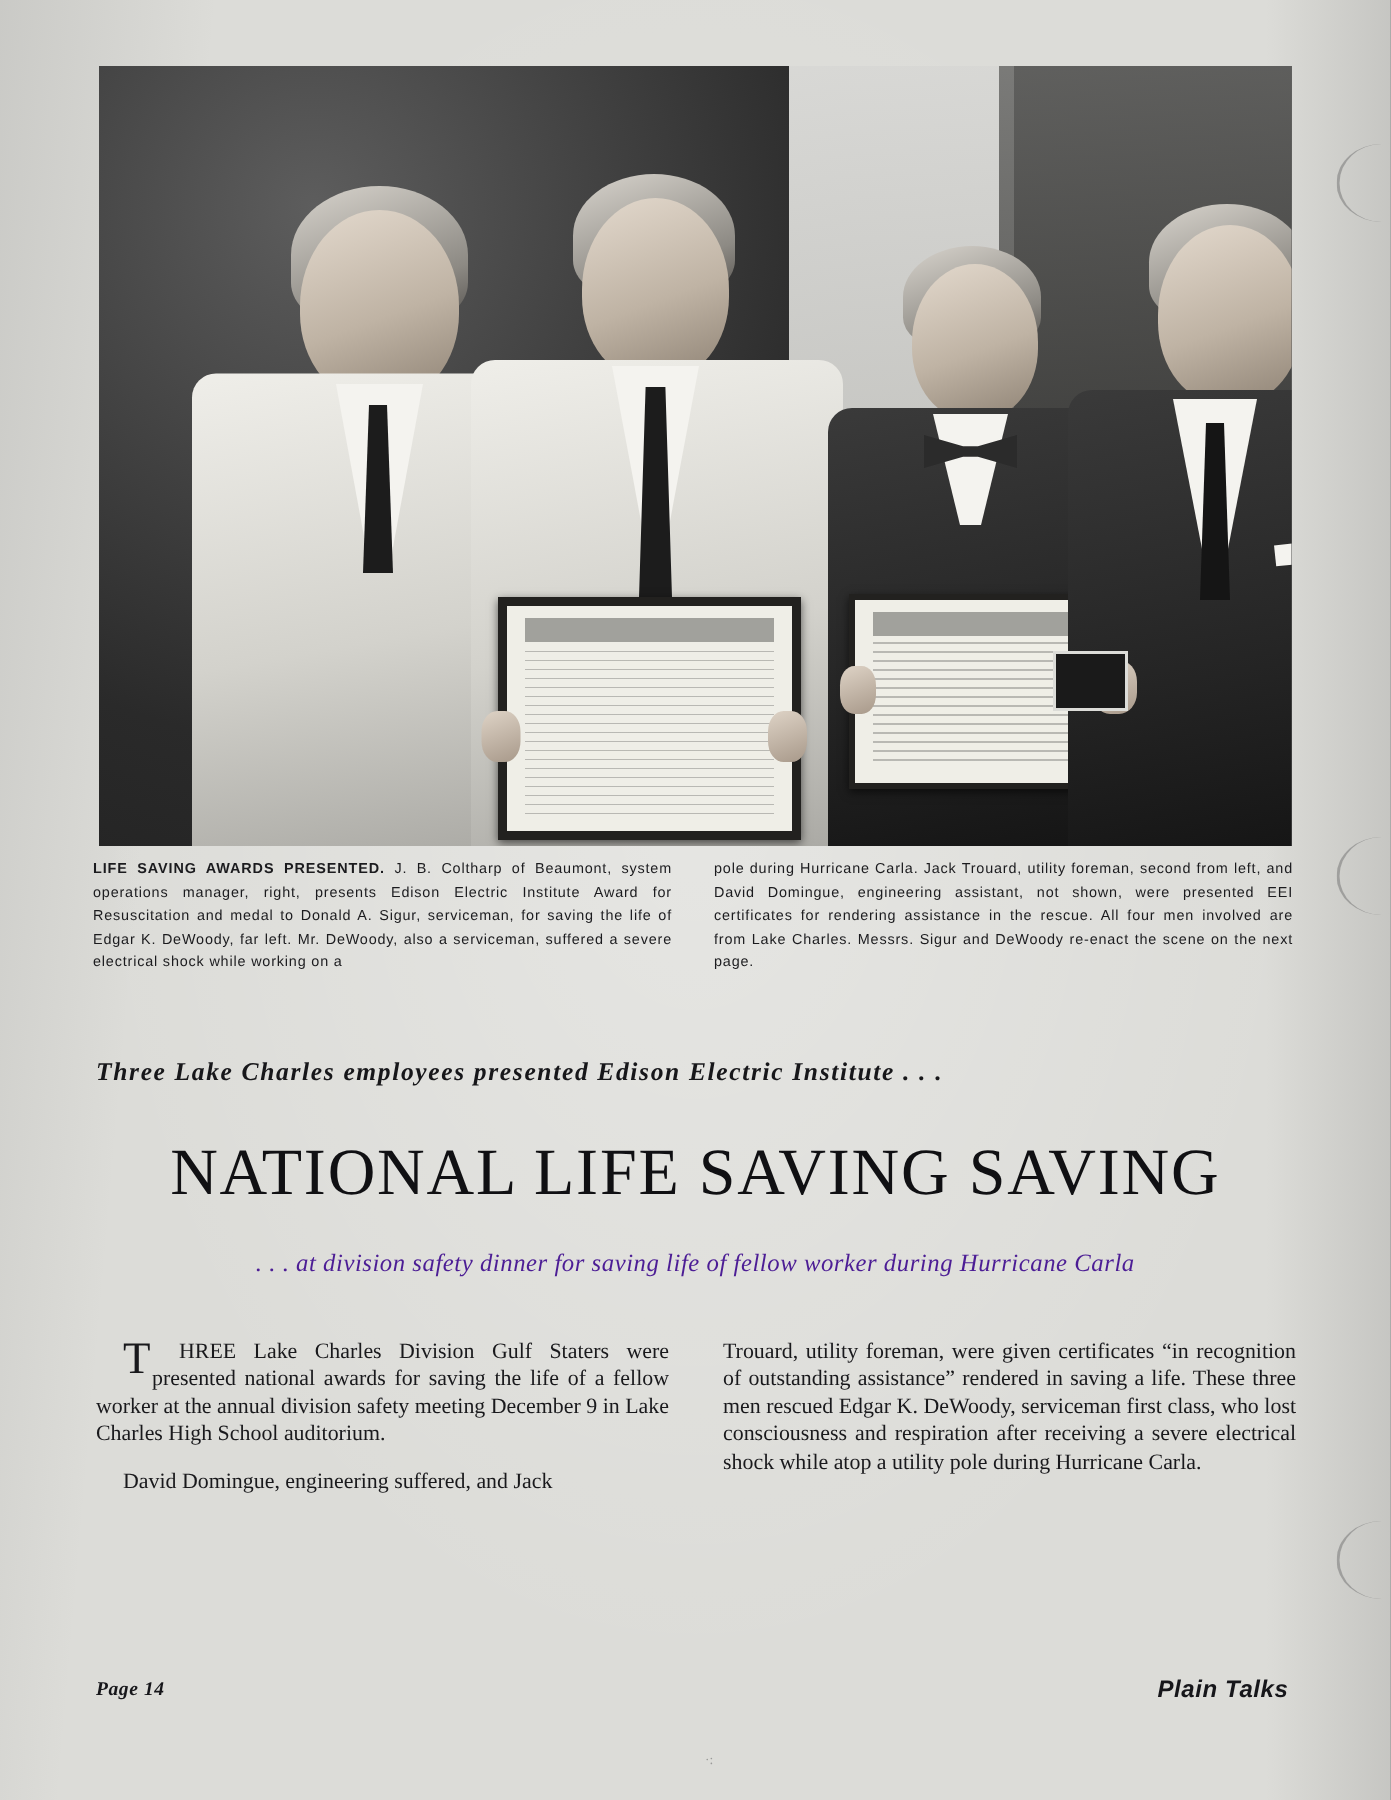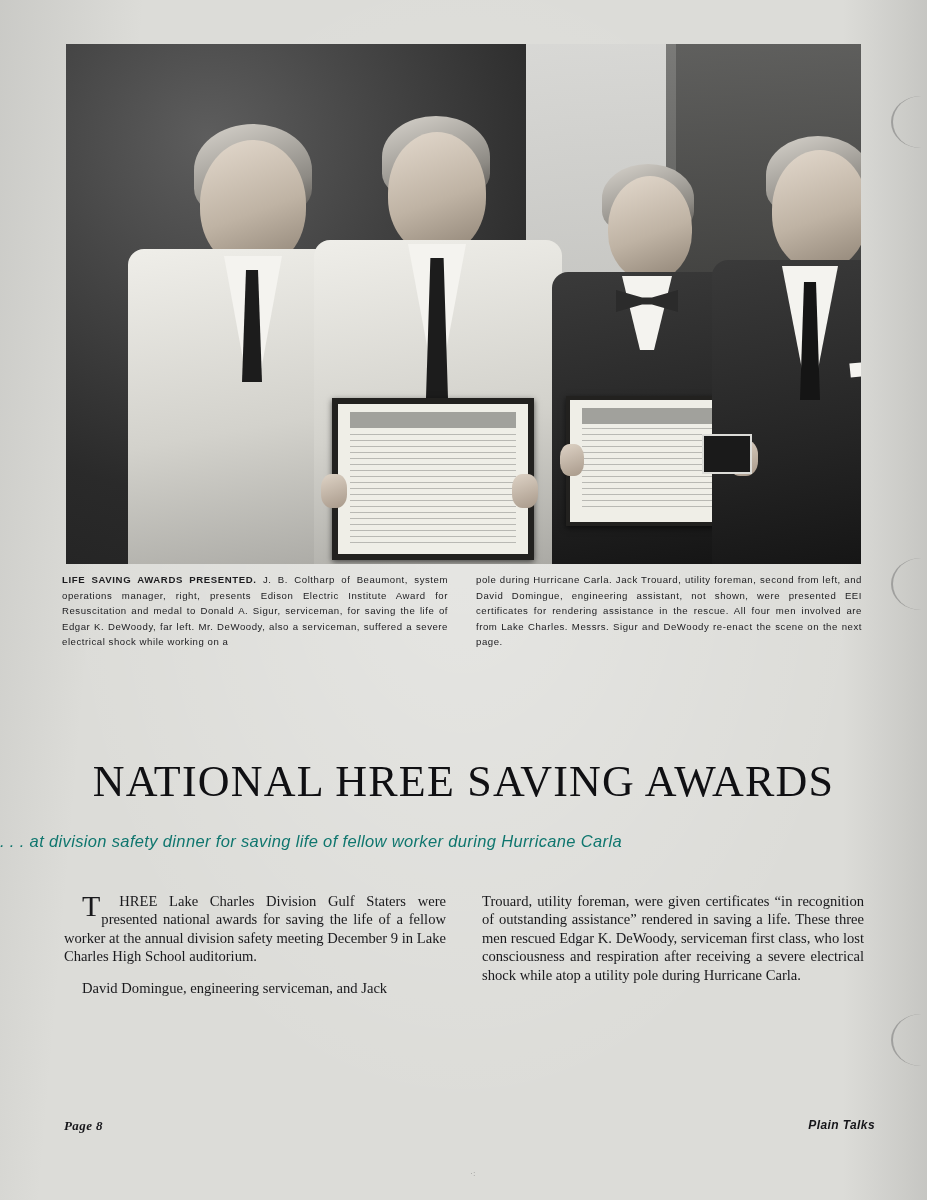--- a/index.html
+++ b/index.html
@@ -160,25 +160,26 @@
     font-family: "Liberation Serif", serif;
     font-size: 44px;
     letter-spacing: 1.2px;
     color: #101013;
   }
   .subhead {
     position: absolute;
     left: 0;
     top: 832px;
     width: 927px;
-    font-family: Liberation Sans, sans-serif;
+    text-align: center;
+    font-family: Liberation Serif, serif;
     font-style: italic;
     font-size: 16.5px;
     letter-spacing: .35px;
-    color: #0f766e;
+    color: #4c1d95;
   }
 
   
   .body-cols {
     position: absolute;
     left: 64px;
     top: 892px;
     width: 800px;
     display: flex;
     gap: 36px;
@@ -207,26 +208,26 @@
     left: 64px;
     top: 1118px;
     font-family: "Liberation Serif", serif;
     font-style: italic;
     font-weight: 700;
     font-size: 13px;
     letter-spacing: .4px;
   }
   .footer-right {
     position: absolute;
-    right: 52px;
+    right: 68px;
     top: 1118px;
     font-family: "Liberation Sans", sans-serif;
     font-style: italic;
     font-weight: 700;
-    font-size: 12px;
+    font-size: 16px;
     letter-spacing: .4px;
   }
   .smudge {
     position: absolute;
     left: 470px; top: 1168px;
     font-size: 9px; color: #9a9a98;
     font-family: "Liberation Serif", serif;
   }
 </style>
 </head>
@@ -291,29 +292,30 @@
 
       <div style="position:absolute; left:636px; top:390px; width:46px; height:36px; background:#1a1a1a; border:2px solid #dcdcd8;"></div>
     </div>
   </div>
 
   <div class="caption">
     <div class="col"><b>LIFE SAVING AWARDS PRESENTED.</b><span> J. B. Coltharp of Beaumont, system operations manager, right, presents Edison Electric Institute Award for Resuscitation and medal to Donald A. Sigur, serviceman, for saving the life of Edgar K. DeWoody, far left. Mr. DeWoody, also a serviceman, suffered a severe electrical shock while working on a</span></div>
     <div class="col">pole during Hurricane Carla. Jack Trouard, utility foreman, second from left, and David Domingue, engineering assistant, not shown, were presented EEI certificates for rendering assistance in the rescue. All four men involved are from Lake Charles. Messrs. Sigur and DeWoody re-enact the scene on the next page.</div>
   </div>
 
-  <div class="headline">NATIONAL HREE SAVING AWARDS</div>
+  <div class="kicker">Three Lake Charles employees presented Edison Electric Institute . . .</div>
+  <div class="headline">NATIONAL LIFE SAVING SAVING</div>
   <div class="subhead">. . . at division safety dinner for saving life of fellow worker during Hurricane Carla</div>
 
   <div class="body-cols">
     <div class="col">
       <p class="dropcap-p"><span class="dropcap">T</span><span>HREE Lake Charles Division Gulf Staters were presented national awards for saving the life of a fellow worker at the annual division safety meeting December 9 in Lake Charles High School auditorium.</span></p>
-      <p>David Domingue, engineering serviceman, and Jack</p>
+      <p>David Domingue, engineering suffered, and Jack</p>
     </div>
     <div class="col">
       <p class="noindent">Trouard, utility foreman, were given certificates “in recognition of outstanding assistance” rendered in saving a life. These three men rescued Edgar K. DeWoody, serviceman first class, who lost consciousness and respiration after receiving a severe electrical shock while atop a utility pole during Hurricane Carla.</p>
     </div>
   </div>
 
-  <div class="footer-left">Page 8</div>
+  <div class="footer-left">Page 14</div>
   <div class="footer-right">Plain Talks</div>
   <div class="smudge">·:</div>
 </div>
 
 </body></html>

